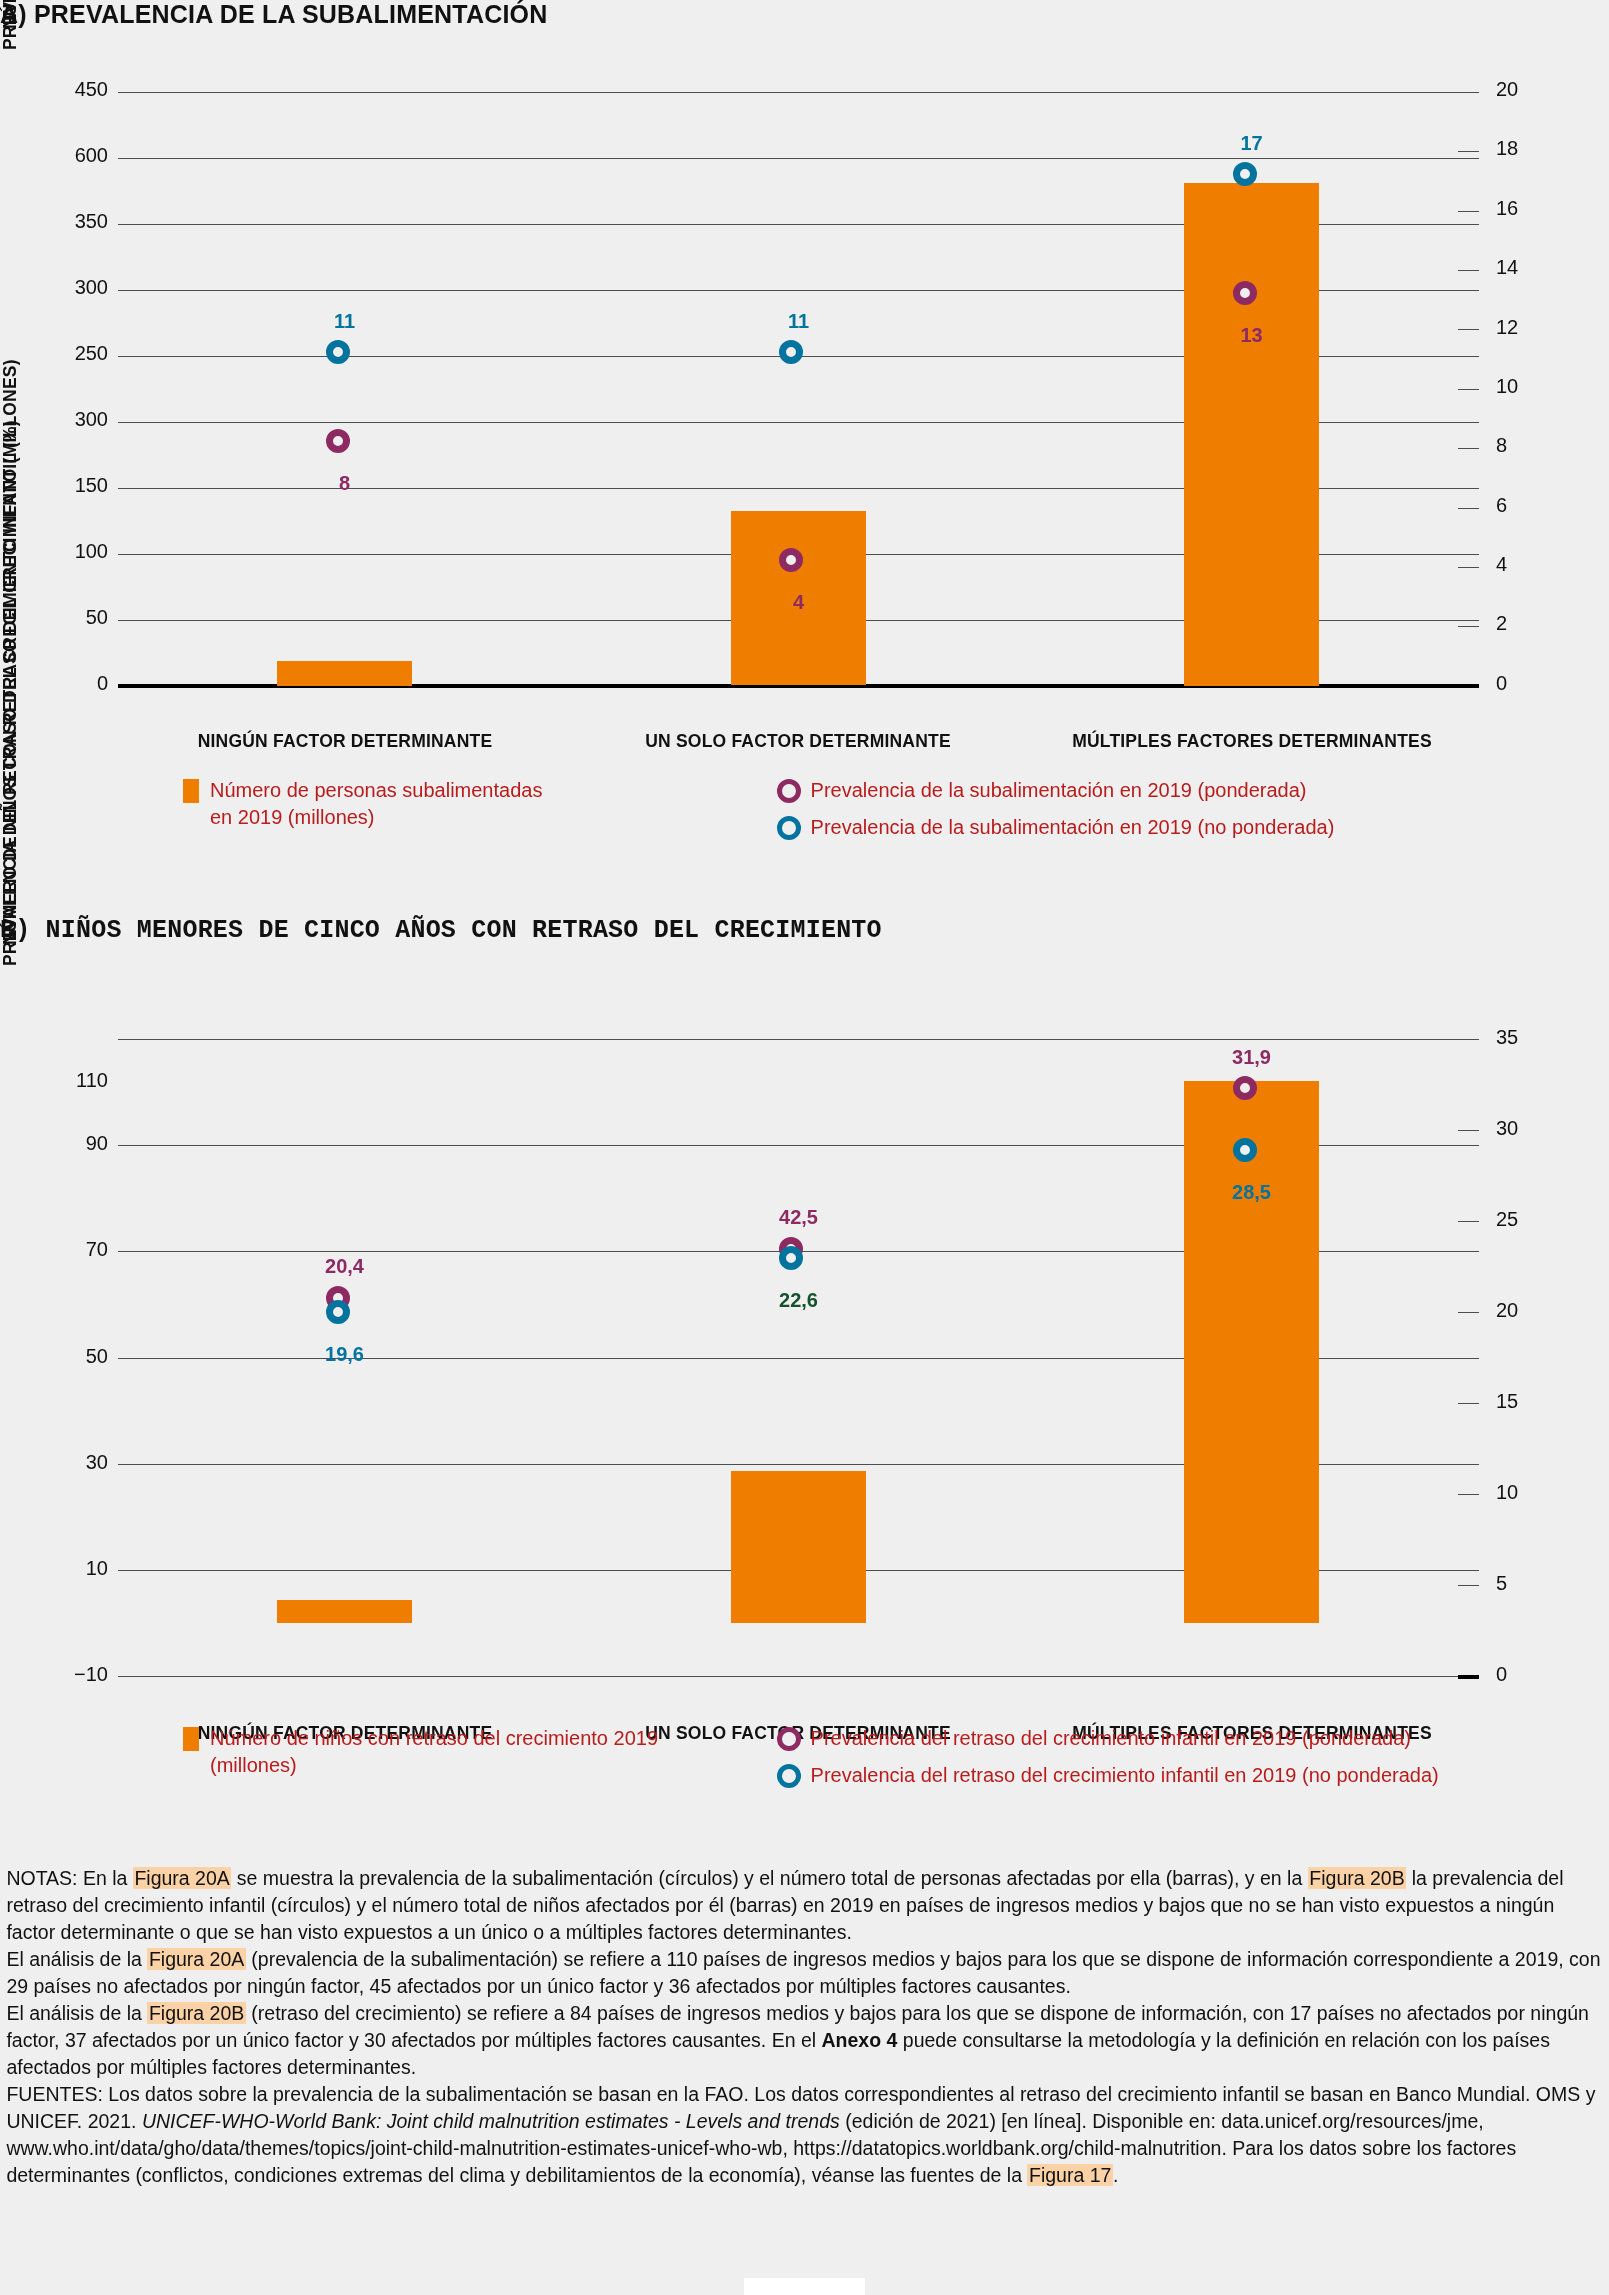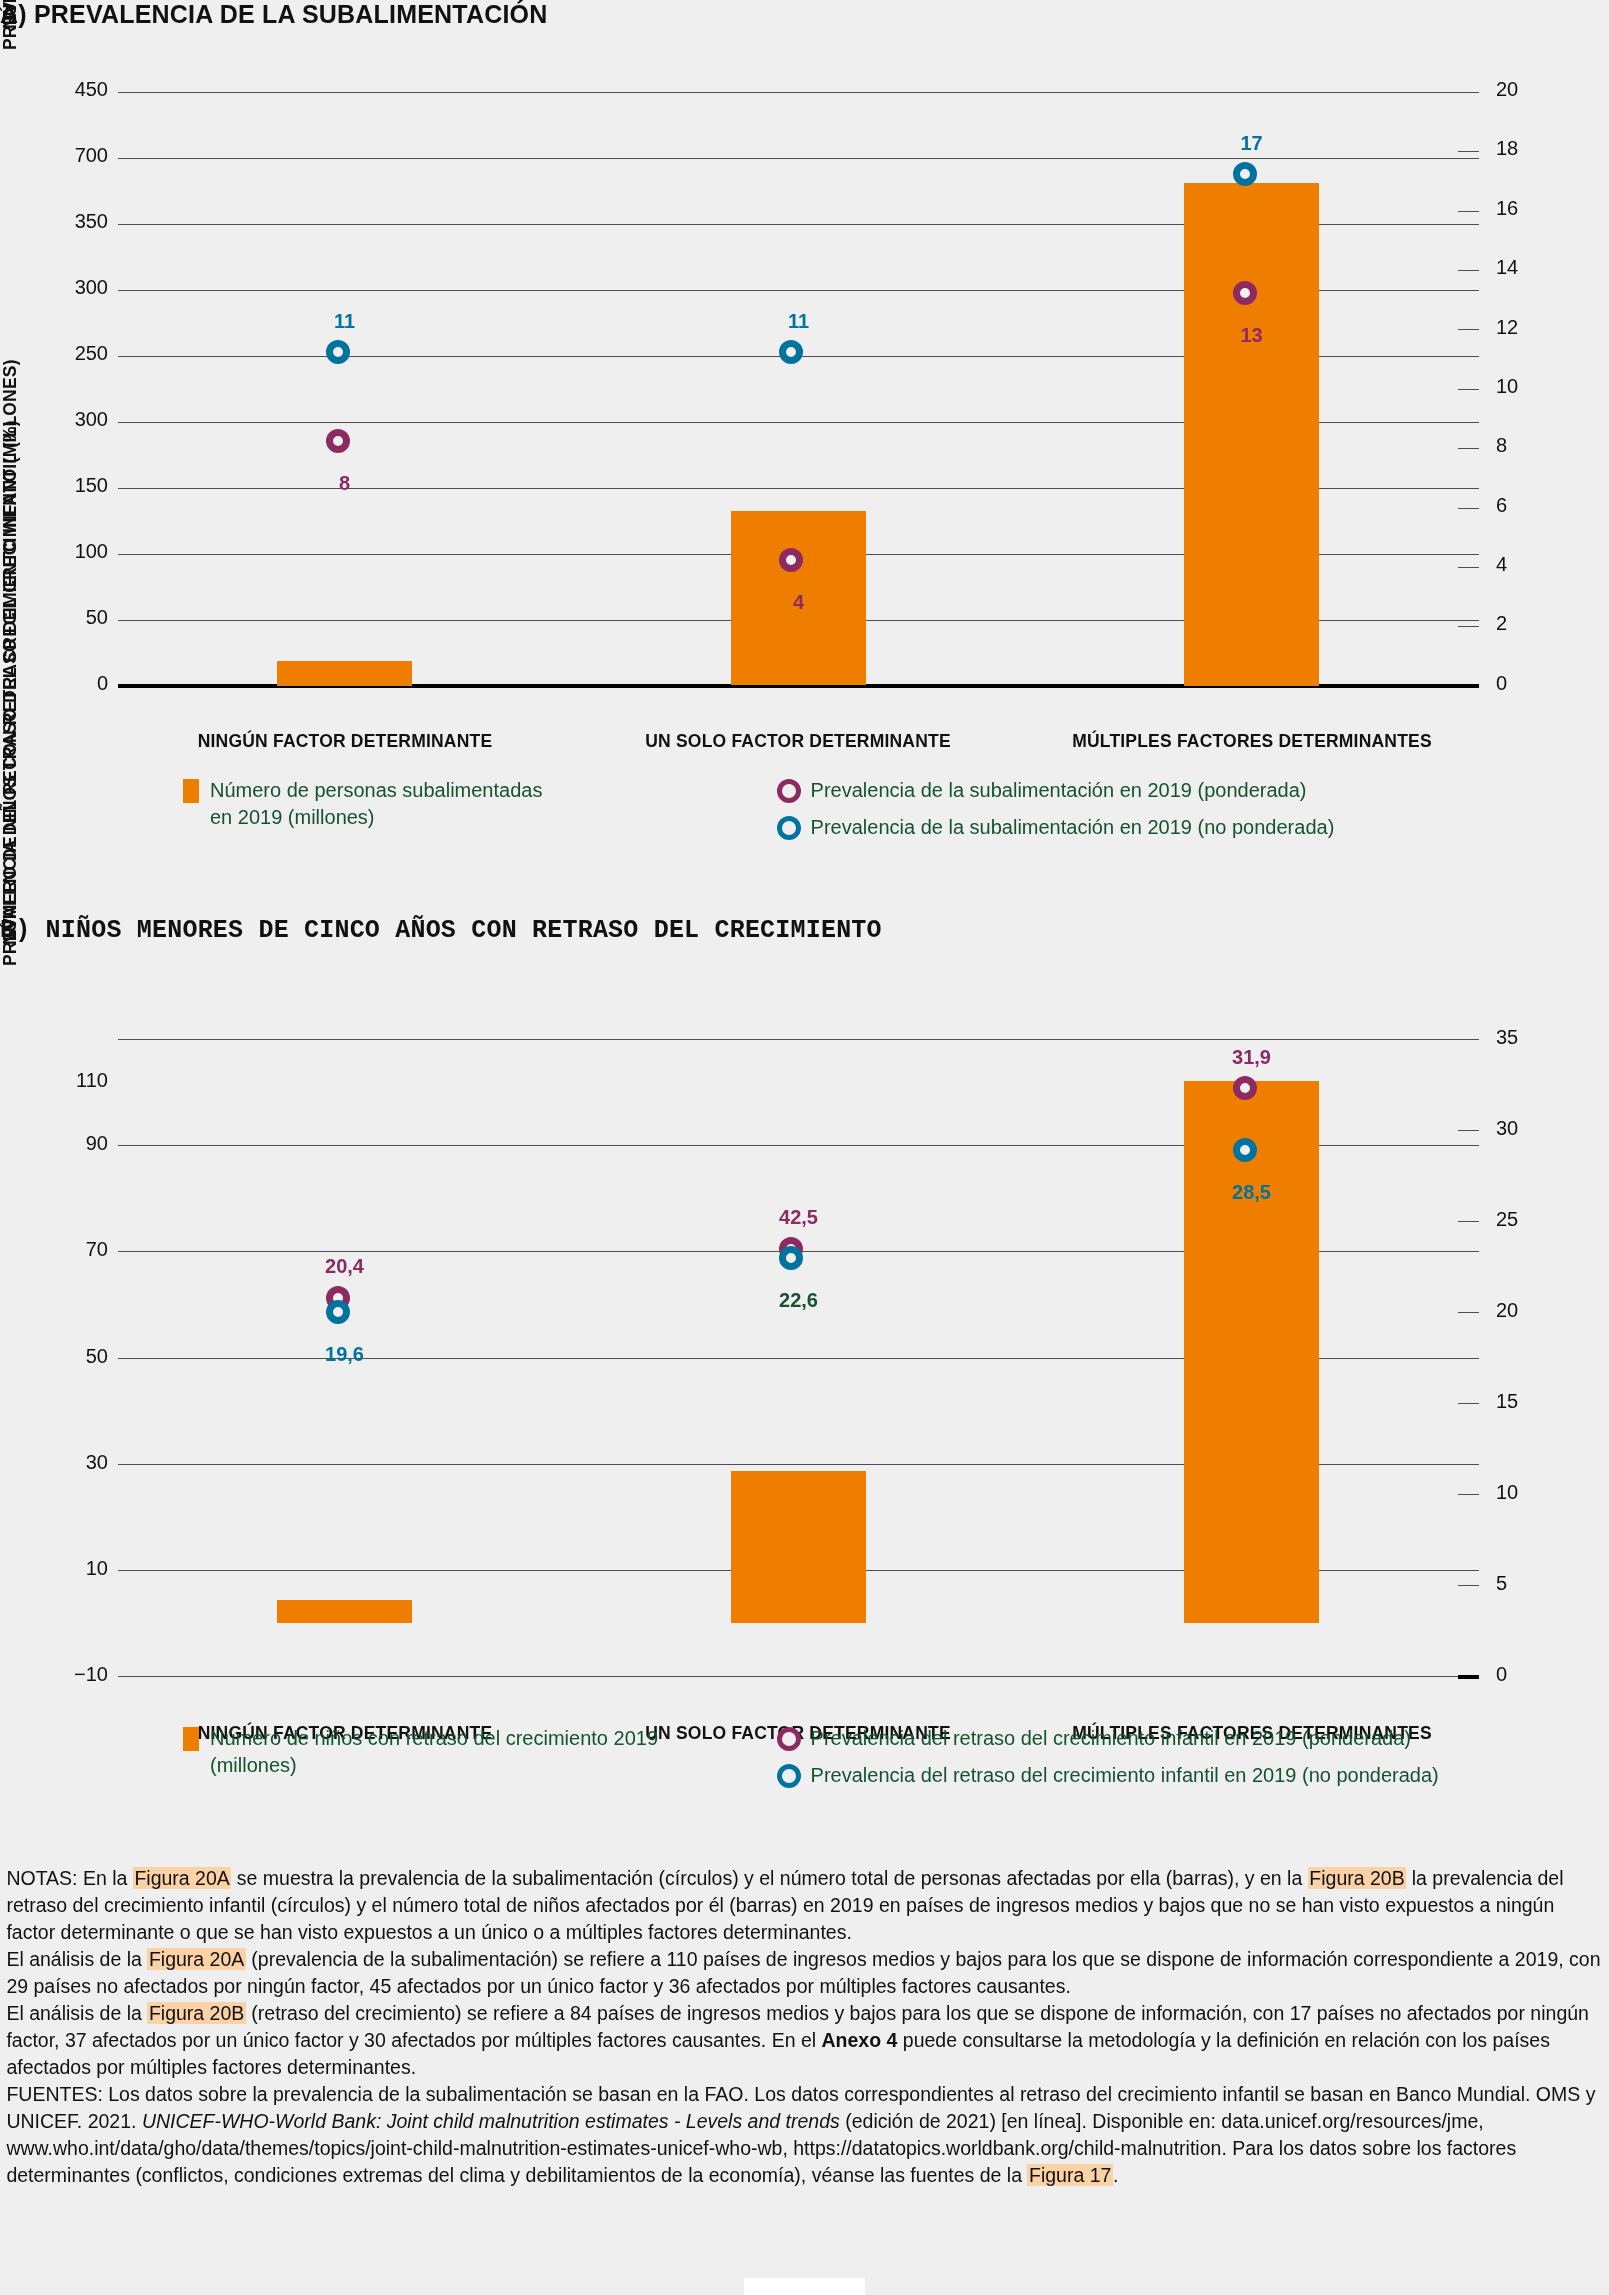--- a/index.html
+++ b/index.html
@@ -95,21 +95,21 @@
   .legend-swatch-bar {
     width:16px; height:24px; background:#EF7D00;
     margin-right:11px; flex:none; margin-top:2.4px;
   }
   .legend-swatch-ring {
     width:24px; height:24px; border-radius:50%;
     background:#efefef; flex:none; margin-right:9.6px; margin-top:1.6px;
   }
   .legend-swatch-ring.weighted   { border:5.6px solid #8E2A62; }
   .legend-swatch-ring.unweighted { border:5.6px solid #00749E; }
-  .legend-text { font-size:20px; line-height:27px; color:#14532d; }
+  .legend-text { font-size:20px; line-height:27px; color:#b91c1c; }
 
   
   .notes {
     position:absolute;
     left:6.4px;
     width:1598px;
     font-size:19.5px;
     line-height:27px;
     color:#111;
   }
@@ -167,21 +167,21 @@
       <div class="dot-label weighted" style="left: 609px; top: 499px; width: 143px; color: rgb(142, 42, 98);">4</div>
       <div class="marker unweighted" style="left: 661px; top: 248px; width: 24px; height: 24px; border-color: rgb(0, 116, 158);"></div>
       <div class="dot-label unweighted" style="left: 609px; top: 218px; width: 143px; color: rgb(0, 116, 158);">11</div>
       <div class="bar" style="left: 1066px; top: 91px; width: 135px; height: 503px; background: rgb(239, 125, 0);"></div>
       <div class="marker weighted" style="left: 1115px; top: 189px; width: 24px; height: 24px; border-color: rgb(142, 42, 98);"></div>
       <div class="dot-label weighted" style="left: 1062px; top: 232px; width: 143px; color: rgb(142, 42, 98);">13</div>
       <div class="marker unweighted" style="left: 1115px; top: 70px; width: 24px; height: 24px; border-color: rgb(0, 116, 158);"></div>
       <div class="dot-label unweighted" style="left: 1062px; top: 40px; width: 143px; color: rgb(0, 116, 158);">17</div>
     </div>
 <div class="tick-label l" style="left: 30px; top: 78px; width: 78px;">450</div>
-    <div class="tick-label l" style="left: 30px; top: 144px; width: 78px;">700</div>
+    <div class="tick-label l" style="left: 30px; top: 144px; width: 78px;">600</div>
     <div class="tick-label l" style="left: 30px; top: 210px; width: 78px;">350</div>
     <div class="tick-label l" style="left: 30px; top: 276px; width: 78px;">300</div>
     <div class="tick-label l" style="left: 30px; top: 342px; width: 78px;">250</div>
     <div class="tick-label l" style="left: 30px; top: 408px; width: 78px;">300</div>
     <div class="tick-label l" style="left: 30px; top: 474px; width: 78px;">150</div>
     <div class="tick-label l" style="left: 30px; top: 540px; width: 78px;">100</div>
     <div class="tick-label l" style="left: 30px; top: 606px; width: 78px;">50</div>
     <div class="tick-label l" style="left: 30px; top: 672px; width: 78px;">0</div>
     <div class="tick-label r" style="left: 1496px; top: 78px; width: 64px;">20</div>
     <div class="tick-label r" style="left: 1496px; top: 137px; width: 64px;">18</div>

